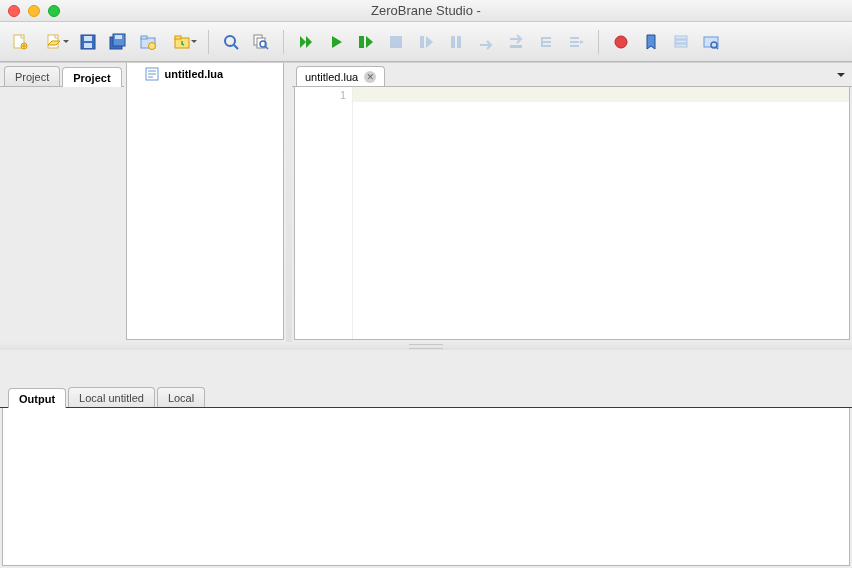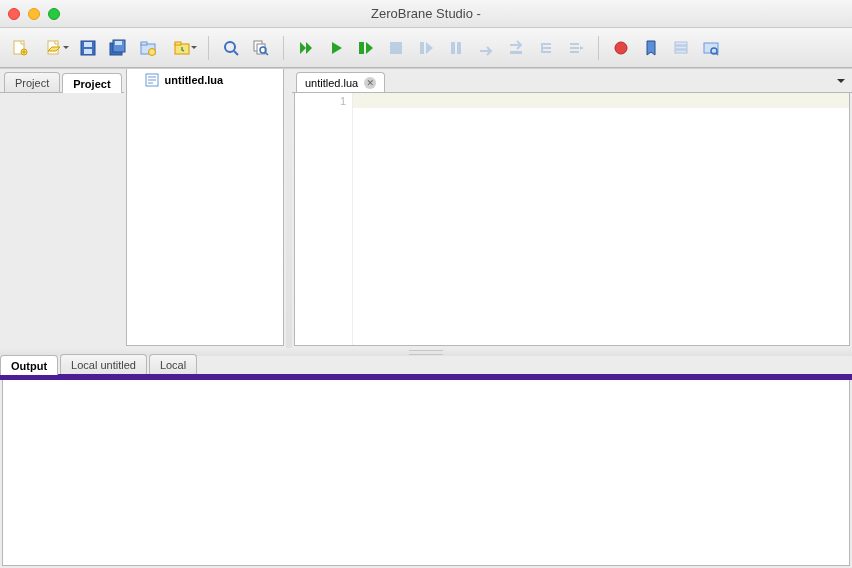--- a/index.html
+++ b/index.html
@@ -1,19 +1,19 @@
 <!DOCTYPE html>
 <html><head>
 <meta charset="utf-8">
 <style>
 * { box-sizing: border-box; margin: 0; padding: 0; font-family: -apple-system, "Lucida Grande", sans-serif; font-size: 11px; }
 body { width: 852px; height: 568px; background: #ececec; display: flex; flex-direction: column; overflow: hidden; }
 
 
-.titlebar { height: 28px; background: linear-gradient(#f6f6f6,#e6e6e6); border-bottom: 1px solid #c9c9c9; display: flex; align-items: center; position: relative; }
+.titlebar { height: 22px; background: linear-gradient(#f6f6f6,#e6e6e6); border-bottom: 1px solid #c9c9c9; display: flex; align-items: center; position: relative; }
 .traffic { display: flex; gap: 8px; padding-left: 8px; }
 .tl { width: 12px; height: 12px; border-radius: 50%; }
 .tl-close { background: #ff5f57; border: 0.5px solid #e14238; }
 .tl-min { background: #febc2e; border: 0.5px solid #e1a116; }
 .tl-max { background: #28c840; border: 0.5px solid #17a62b; }
 .title { position: absolute; left: 0; right: 0; text-align: center; color: #4a4a4a; font-size: 13px; pointer-events: none; }
 
 
 .toolbar { height: 40px; background: linear-gradient(#f7f7f7,#e4e4e4); border-bottom: 1px solid #b6b6b6; display: flex; align-items: center; padding: 0 6px; gap: 2px; }
 .tbtn { width: 28px; height: 28px; display: flex; align-items: center; justify-content: center; border-radius: 3px; cursor: pointer; position: relative; }
@@ -49,21 +49,21 @@
 .code { flex:1; font-family: Menlo, monospace; font-size: 11px; }
 .code .line { height: 15px; }
 .code .cur { background: #f5f4e8; }
 
 
 .hsplit { height: 8px; background: linear-gradient(#ececec,#e1e1e1); cursor: row-resize; display:flex;align-items:center;justify-content:center;}
 .hsplit::after{content:"";width:34px;height:3px;border-top:1px solid #c7c7c7;border-bottom:1px solid #c7c7c7;}
 
 
 .bottom { flex: 1; display: flex; flex-direction: column; background:#ececec; }
-.bottom-tabs { height: 24px; display:flex; align-items:flex-end; padding-left:0; border-bottom:6px solid #4c1d95; }
+.bottom-tabs { height: 24px; display:flex; align-items:flex-end; padding-left:8px; border-bottom:1px solid #4c1d95;margin-top:34px; }
 .bottom-body { flex:1; background:#fff; border:1px solid #b7b7b7; border-top:none; margin:0 2px 2px 2px; overflow:auto; }
 
 svg { display:block; }
 </style>
 </head>
 <body>
 
 <div class="titlebar">
   <div class="traffic">
     <div class="tl tl-close"></div>

